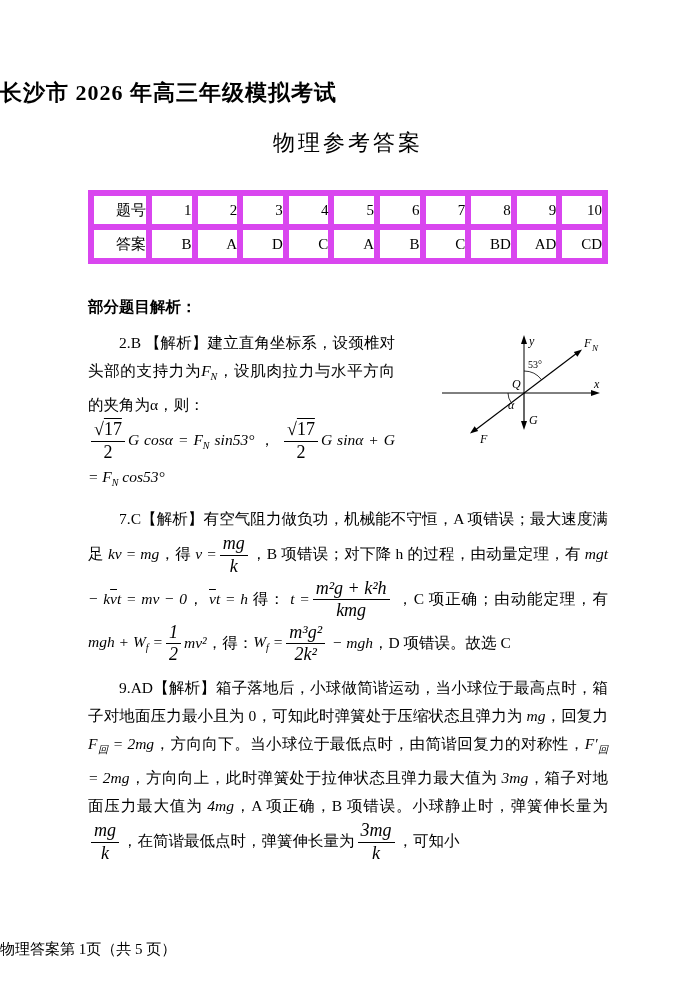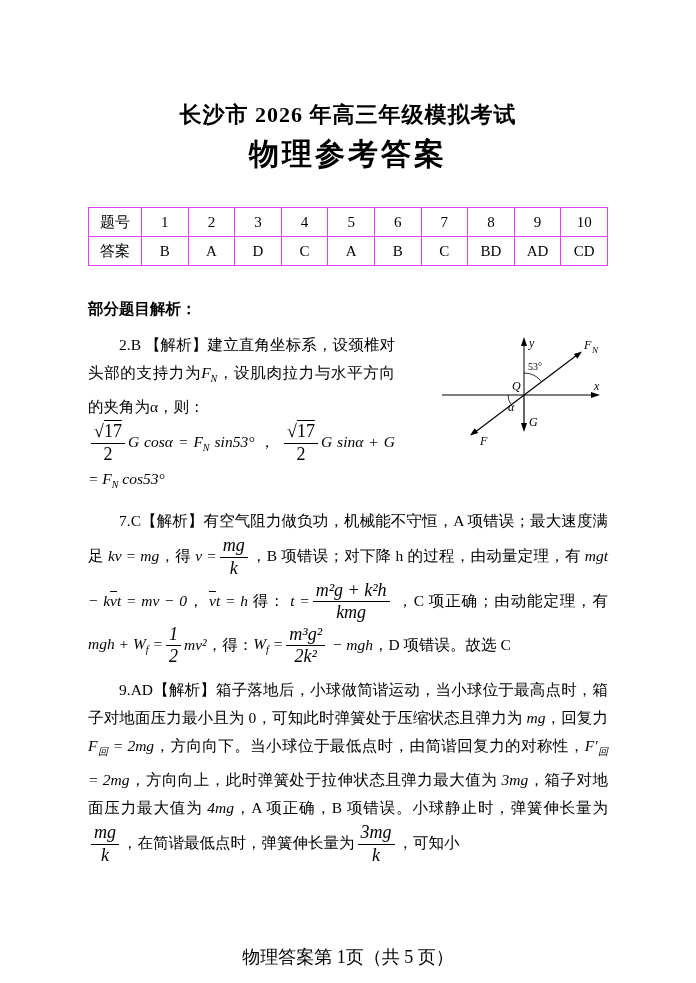--- a/index.html
+++ b/index.html
@@ -3,57 +3,57 @@
 <meta charset="utf-8">
 <style>
   html,body { margin:0; padding:0; background:#e8e8e8; }
   .page {
     position:relative; width:696px; height:983px; margin:0 auto;
     background:#ffffff; color:#000;
     font-family:"Liberation Serif","DejaVu Serif",serif;
     overflow:hidden;
   }
   .title {
-    padding-top:100px; text-align:center;
+    padding-top:78px; 
     font-size:22px; font-weight:bold; letter-spacing:1px;
   }
   .subtitle {
-    margin-top:4px; text-align:center;
-    font-size:30px; font-weight:bold; letter-spacing:3px;
+    margin-top:20px; text-align:center;
+    font-size:22px; font-weight:normal; letter-spacing:3px;
   }
   .content {
     margin:32px 88px 0 88px; width:520px;
     font-size:15.5px; line-height:28px; text-align:justify;
   }
   .instructions { font-weight:bold; text-indent:2em; }
   table.answers {
     border-collapse:collapse; margin-top:10px; width:100%;
     font-size:15px; table-layout:fixed;
   }
   table.answers td {
-    border:1px solid #d946ef; text-align:center; height:25px; padding:0;font-family:Liberation Serif, serif;
+    border:6px solid #d946ef; text-align:right; height:25px; padding:0;font-family:Liberation Serif, serif;
   }
   table.answers td.rowlabel { width:52px; }
   .analysis-heading { font-weight:bold; margin-top:29px; }
   .para { margin-top:8px; text-indent:2em; }
   .tag { font-weight:normal;margin-top:12px; }
   .mi { font-style:italic; }
   sub { font-size:10px; font-style:italic; }
   .frac {
     display:inline-block; vertical-align:middle; text-align:center;
     font-size:18px; line-height:1.2; margin:0 3px; text-indent:0;
   }
   .frac .num { display:block; border-bottom:1px solid #000; padding:0 3px; }
   .frac .den { display:block; }
   .ovl { text-decoration:overline; }
   .fig-wrap { float:right; margin:2px 0 2px 10px; }
   .q6-last { display:block; clear:right; text-indent:0; }
   .footer {
-    position:absolute; bottom:14px; left:0; width:100%;
-    text-align:center; font-size:18px;
+    position:absolute; bottom:24px; left:0; width:100%;
+    text-align:left; font-size:15px;
   }
   svg text { font-family:"Liberation Serif","DejaVu Serif",serif; }
   svg .var { font-style:italic; font-size:12px; }
   svg .varsub { font-style:italic; font-size:9px; }
   svg .ang { font-size:10px; }
 </style>
 </head>
 <body>
 
 <div class="page">

